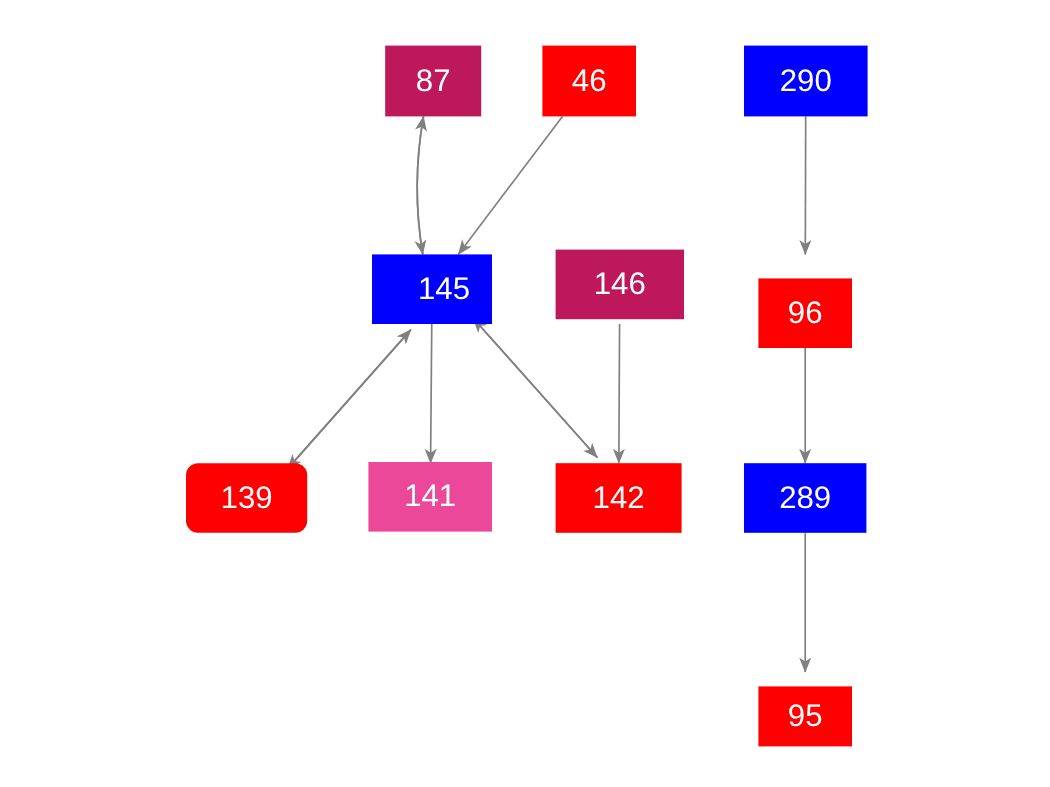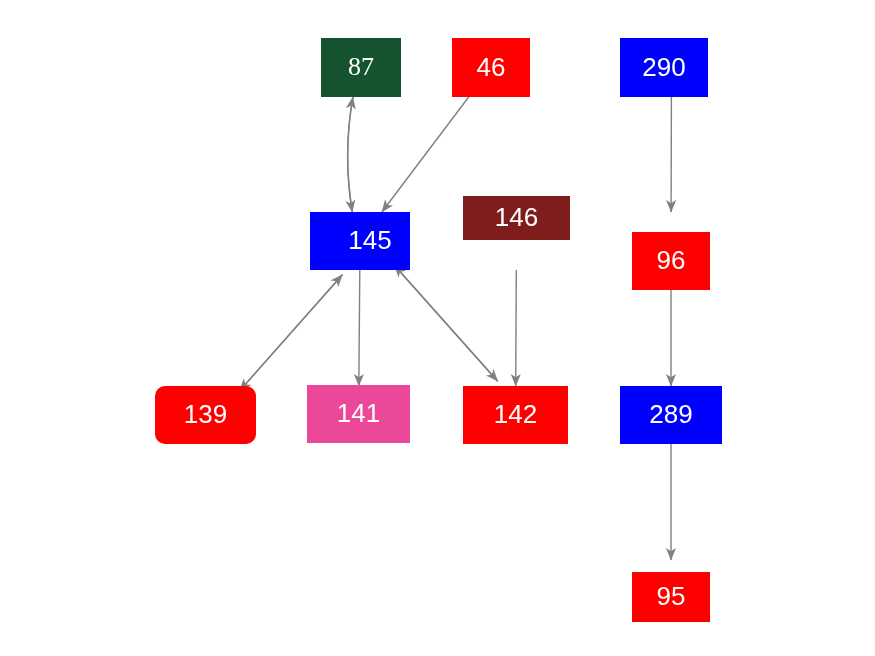--- a/index.html
+++ b/index.html
@@ -65,33 +65,33 @@
         <path d="M 394.3 265.2 L 497.7 381.2" fill="none" stroke="#808080" stroke-width="1.4" marker-end="url(#arrowhead)"></path>
         <path d="M 497.7 381.2 L 394.3 265.2" fill="none" stroke="#808080" stroke-width="1.4" marker-end="url(#arrowhead)"></path>
         <path d="M 516.3 270.0 L 515.7 386.0" fill="none" stroke="#808080" stroke-width="1.4" marker-end="url(#arrowhead)"></path>
         <path d="M 671.4 97.0 L 671.1 212.0" fill="none" stroke="#808080" stroke-width="1.4" marker-end="url(#arrowhead)"></path>
         <path d="M 671.0 270.0 L 671.0 386.0" fill="none" stroke="#808080" stroke-width="1.4" marker-end="url(#arrowhead)"></path>
         <path d="M 671.0 444.0 L 671.0 560.0" fill="none" stroke="#808080" stroke-width="1.4" marker-end="url(#arrowhead)"></path>
       </g>
   </svg>
 
   <div id="node-group">
-      <div class="node" style="left: 321px; top: 38px; width: 80px; height: 59px; background: #14532d; font-family: Liberation Serif, serif;">
+      <div class="node" style="left: 321px; top: 38px; width: 80px; height: 59px; background: #be185d;">
         <span class="node-label">87</span>
       </div>
       <div class="node" style="left: 452px; top: 38px; width: 78px; height: 59px; background: rgb(255, 0, 0);">
         <span class="node-label">46</span>
       </div>
-      <div class="node" style="left: 620px; top: 38px; width: 88px; height: 59px; background: rgb(0, 0, 255);">
+      <div class="node" style="left: 620px; top: 38px; width: 103px; height: 59px; background: rgb(0, 0, 255);">
         <span class="node-label">290</span>
       </div>
       <div class="node" style="left: 310px; top: 212px; width: 100px; height: 58px; background: rgb(0, 0, 255); padding-left: 20px;">
         <span class="node-label">145</span>
       </div>
-      <div class="node" style="left: 463px; top: 196px; width: 107px; height: 44px; background: #7f1d1d;">
+      <div class="node" style="left: 463px; top: 208px; width: 107px; height: 58px; background: #be185d;">
         <span class="node-label">146</span>
       </div>
       <div class="node" style="left: 632px; top: 212px; width: 78px; height: 58px; background: rgb(255, 0, 0); margin-top: 20px;">
         <span class="node-label">96</span>
       </div>
       <div class="node" style="left: 155px; top: 386px; width: 101px; height: 58px; background: rgb(255, 0, 0); border-radius: 10px;">
         <span class="node-label">139</span>
       </div>
       <div class="node" style="left: 307px; top: 385px; width: 103px; height: 58px; background: #ec4899;">
         <span class="node-label">141</span>

